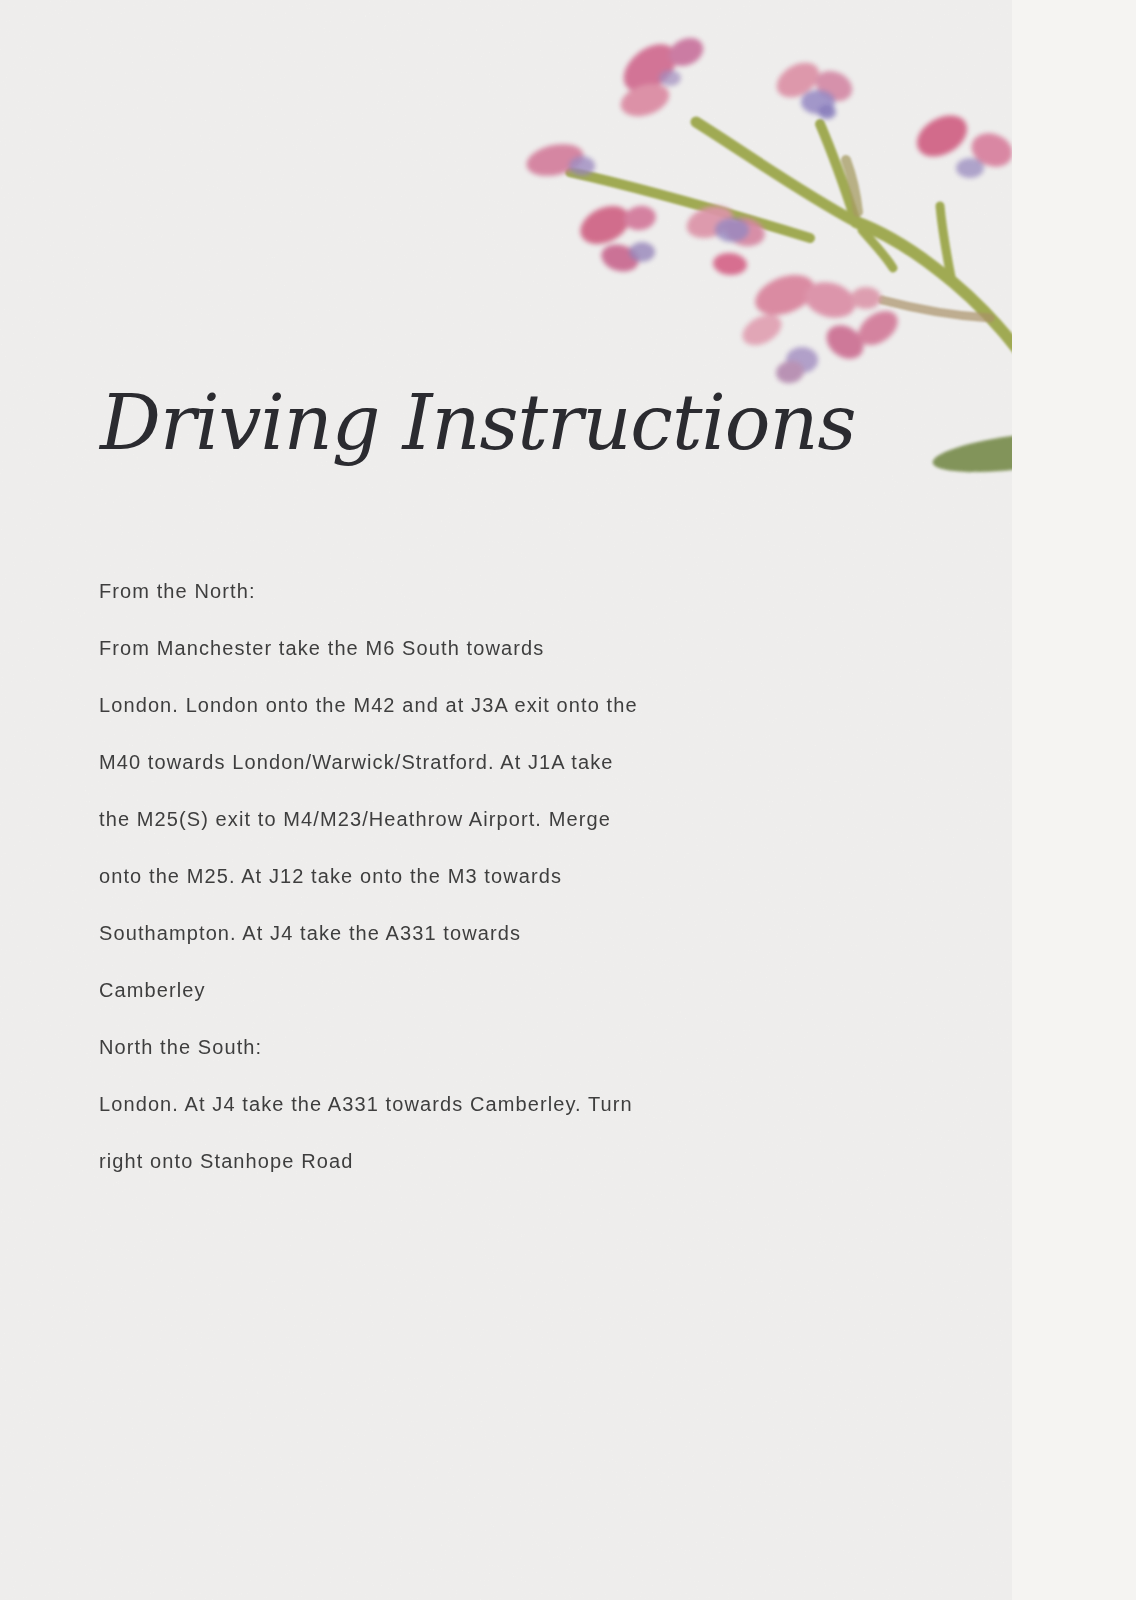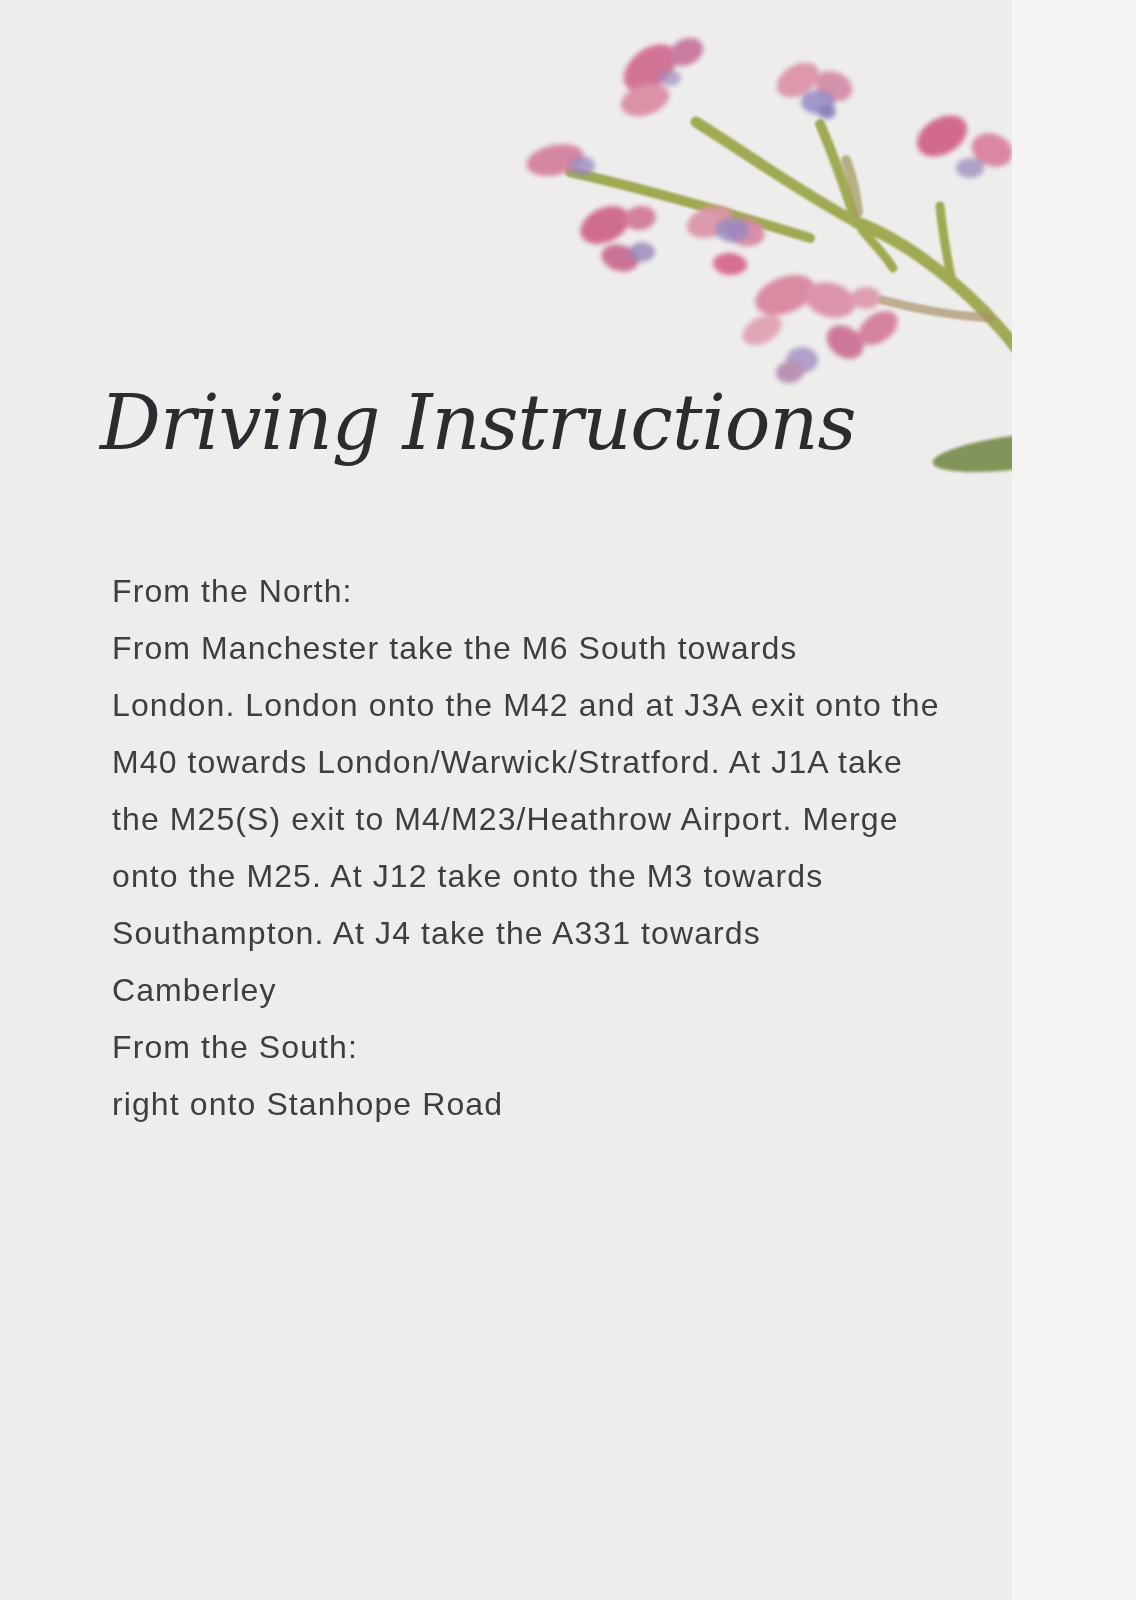--- a/index.html
+++ b/index.html
@@ -38,25 +38,25 @@
     font-family: "DejaVu Serif", serif;
     font-style: italic;
     font-weight: normal;
     font-size: 76px;
     letter-spacing: -1px;
     color: #2b2b30;
     white-space: nowrap;
   }
   .body-text {
     position: absolute;
-    left: 112px;
+    left: 99px;
     top: 563px;
     width: 960px;
     color: #3e3e3e;
-    font-size: 32px;
+    font-size: 20px;
     font-weight: 300;
     letter-spacing: 1.1px;
     line-height: 57px;
   }
   .body-text .line {
     white-space: nowrap;
   }
 </style>
 </head>
 <body>
@@ -148,17 +148,18 @@
 
   <div class="body-text">
     <div class="line">From the North:</div>
     <div class="line">From Manchester take the M6 South towards</div>
     <div class="line">London. London onto the M42 and at J3A exit onto the</div>
     <div class="line">M40 towards London/Warwick/Stratford. At J1A take</div>
     <div class="line">the M25(S) exit to M4/M23/Heathrow Airport. Merge</div>
     <div class="line">onto the M25. At J12 take onto the M3 towards</div>
     <div class="line">Southampton. At J4 take the A331 towards</div>
     <div class="line">Camberley</div>
-    <div class="line">From the South:</div>
+    <div class="line">North the South:</div>
+    <div class="line">London. At J4 take the A331 towards Camberley. Turn</div>
     <div class="line">right onto Stanhope Road</div>
   </div>
 
 </div>
 
 </body></html>

